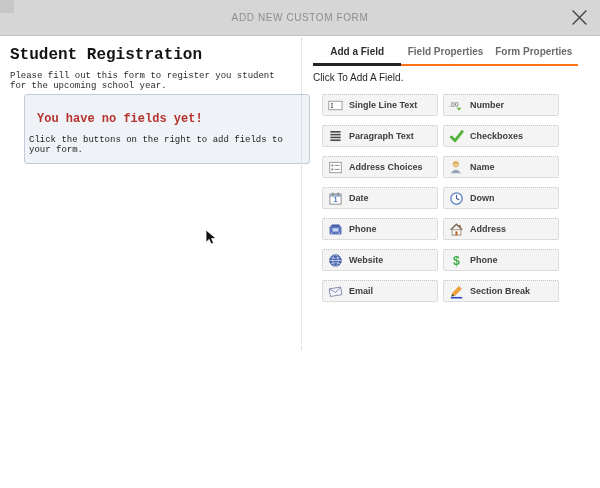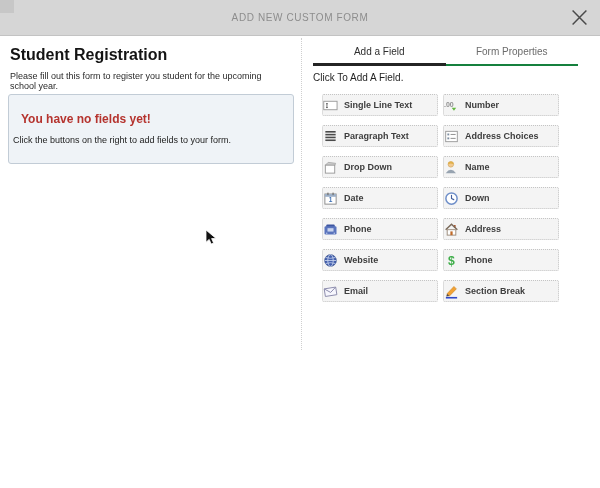--- a/index.html
+++ b/index.html
@@ -13,50 +13,50 @@
     position:absolute;left:0;top:0;width:600px;height:36px;
     background:#d6d6d6;border-bottom:1px solid #c3c3c3;box-sizing:border-box;padding-left:12px;
   }
   .corner-artifact{position:absolute;left:0;top:0;width:14px;height:13px;background:#c7c7c7;}
   .modal-title{
     position:absolute;left:0;right:0;top:0;height:36px;line-height:35px;
     text-align:center;font-size:10px;letter-spacing:.6px;color:#8d8d8d;
   }
   .close-btn{position:absolute;right:12px;top:9px;width:17px;height:17px;cursor:pointer;}
   
-  .left-panel{position:absolute;left:0;top:36px;width:300px;height:452px;}
+  .left-panel{position:absolute;left:0;top:36px;width:300px;height:452px;font-family:Liberation Mono, monospace;}
   .form-title{margin:10px 0 0 10px;font-size:16px;font-weight:bold;color:#141414;}
   .form-desc{margin:7px 10px 2px 10px;font-size:9px;color:#2a2a2a;}
   .empty-box{
-    position:absolute;left:8px;top:58px;width:286px;height:70px;box-sizing:border-box;
+    position:absolute;left:24px;top:58px;width:286px;height:70px;box-sizing:border-box;
     background:#eff3f7;border:1px solid #c2ccd6;border-radius:3px;
   }
   .empty-heading{margin:17px 0 0 12px;font-size:12px;font-weight:bold;color:#b5332e;}
   .empty-msg{margin:9px 0 0 4px;font-size:9px;color:#222;}
   
   .v-divider{position:absolute;left:301px;top:38px;height:312px;border-left:1px dotted #cfcfcf;}
   .right-panel{position:absolute;left:302px;top:36px;width:298px;height:452px;}
   .tabs{
     display:flex;margin:6px 0 0 11px;width:265px;height:22px;
-    border-bottom:2px solid #15803d;box-sizing:content-box;
+    border-bottom:2px solid #f97316;box-sizing:content-box;font-weight:bold;
   }
   .tab{
     flex:1;text-align:center;font-size:10px;color:#6b6b6b;line-height:20px;
     cursor:pointer;box-sizing:border-box;
   }
   .tab.active{color:#2e2e2e;border-bottom:3px solid #242424;margin-bottom:-2px;}
   .instruction{width:265px;margin:6px 0 0 11px;text-align:left;font-size:10px;color:#1f1f1f;}
   .grid{
     margin:11px 0 0 20px;width:237px;display:grid;
     grid-template-columns:116px 116px;column-gap:5px;row-gap:9px;
   }
   .field-btn{
     height:22px;box-sizing:border-box;background:#f4f4f4;
     border:1px dotted #c4c4c4;border-radius:2px;
-    display:flex;align-items:center;gap:6px;cursor:pointer;
+    display:flex;align-items:center;padding-left:5px;gap:6px;cursor:pointer;
   }
   .fl{font-size:9px;font-weight:bold;color:#3d3d3d;white-space:nowrap;}
   .fi{width:15px;height:15px;display:inline-flex;flex:0 0 15px;}
   .fi svg{width:15px;height:15px;}
   
   .mouse-cursor{position:absolute;left:205px;top:229px;width:12px;height:18px;pointer-events:none;}
 </style>
 </head>
 <body>
 
@@ -79,20 +79,21 @@
       <div class="empty-heading">You have no fields yet!</div>
       <div class="empty-msg">Click the buttons on the right to add fields to your form.</div>
     </div>
   </div>
 
   <div class="v-divider"></div>
 
   <div class="right-panel">
     <div class="tabs">
       <div class="tab active">Add a Field</div>
+      <div class="tab">Field Properties</div>
       <div class="tab">Form Properties</div>
     </div>
     <div class="instruction">Click To Add A Field.</div>
 
     <div class="grid">
 
       <div class="field-btn">
         <span class="fi">
           <svg viewBox="0 0 16 16">
               <rect x="0.8" y="3.5" width="14.2" height="9" fill="#ffffff" stroke="#9a9a9a" stroke-width="1"></rect>
@@ -119,43 +120,42 @@
                 <line x1="2.5" y1="3" x2="13.5" y2="3"></line>
                 <line x1="2.5" y1="6" x2="13.5" y2="6"></line>
                 <line x1="2.5" y1="9" x2="13.5" y2="9"></line>
                 <line x1="2.5" y1="12" x2="13.5" y2="12"></line>
               </g>
             </svg>
         </span>
         <span class="fl">Paragraph Text</span>
       </div>
 
+      <div class="field-btn">
+        <span class="fi">
+          <svg viewBox="0 0 16 16">
+              <path d="M2.5 8.5 L6.5 12.5 L14 2.8" stroke="#52b43c" stroke-width="3.1" fill="none" stroke-linecap="round" stroke-linejoin="round"></path>
+            </svg>
+        </span>
+        <span class="fl">Checkboxes</span>
+      </div>
 
       <div class="field-btn">
         <span class="fi">
           <svg viewBox="0 0 16 16">
               <rect x="1.8" y="2.5" width="12.4" height="11" fill="#fff" stroke="#9a9a9a"></rect>
               <rect x="3.6" y="4.8" width="2" height="2" fill="#7d8da0"></rect>
               <rect x="3.6" y="9" width="2" height="2" fill="#7d8da0"></rect>
               <line x1="7" y1="5.8" x2="12.4" y2="5.8" stroke="#8a8a8a"></line>
               <line x1="7" y1="10" x2="12.4" y2="10" stroke="#8a8a8a"></line>
             </svg>
         </span>
         <span class="fl">Address Choices</span>
       </div>
 
-      <div class="field-btn">
-        <span class="fi">
-          <svg viewBox="0 0 16 16">
-              <path d="M2.5 5.5 L5.5 2.5 L13.5 3.5 L12.5 6 Z" fill="#cccccc" stroke="#9a9a9a" stroke-width="0.7"></path>
-              <rect x="2.5" y="5.5" width="10" height="8.5" fill="#ffffff" stroke="#9a9a9a"></rect>
-            </svg>
-        </span>
-        <span class="fl">Drop Down</span>
-      </div>
 
       <div class="field-btn">
         <span class="fi">
           <svg viewBox="0 0 16 16">
               <circle cx="7.3" cy="4.6" r="3" fill="#f2c98e" stroke="#caa05a" stroke-width="0.6"></circle>
               <path d="M7.3 1.6 a3 3 0 0 1 3 3 l-3 -1 l-3 1 a3 3 0 0 1 3 -3 z" fill="#e0b04a"></path>
               <path d="M1.8 14 Q7.3 6.8 12.8 14 Z" fill="#97a3b0"></path>
             </svg>
         </span>
         <span class="fl">Name</span>

